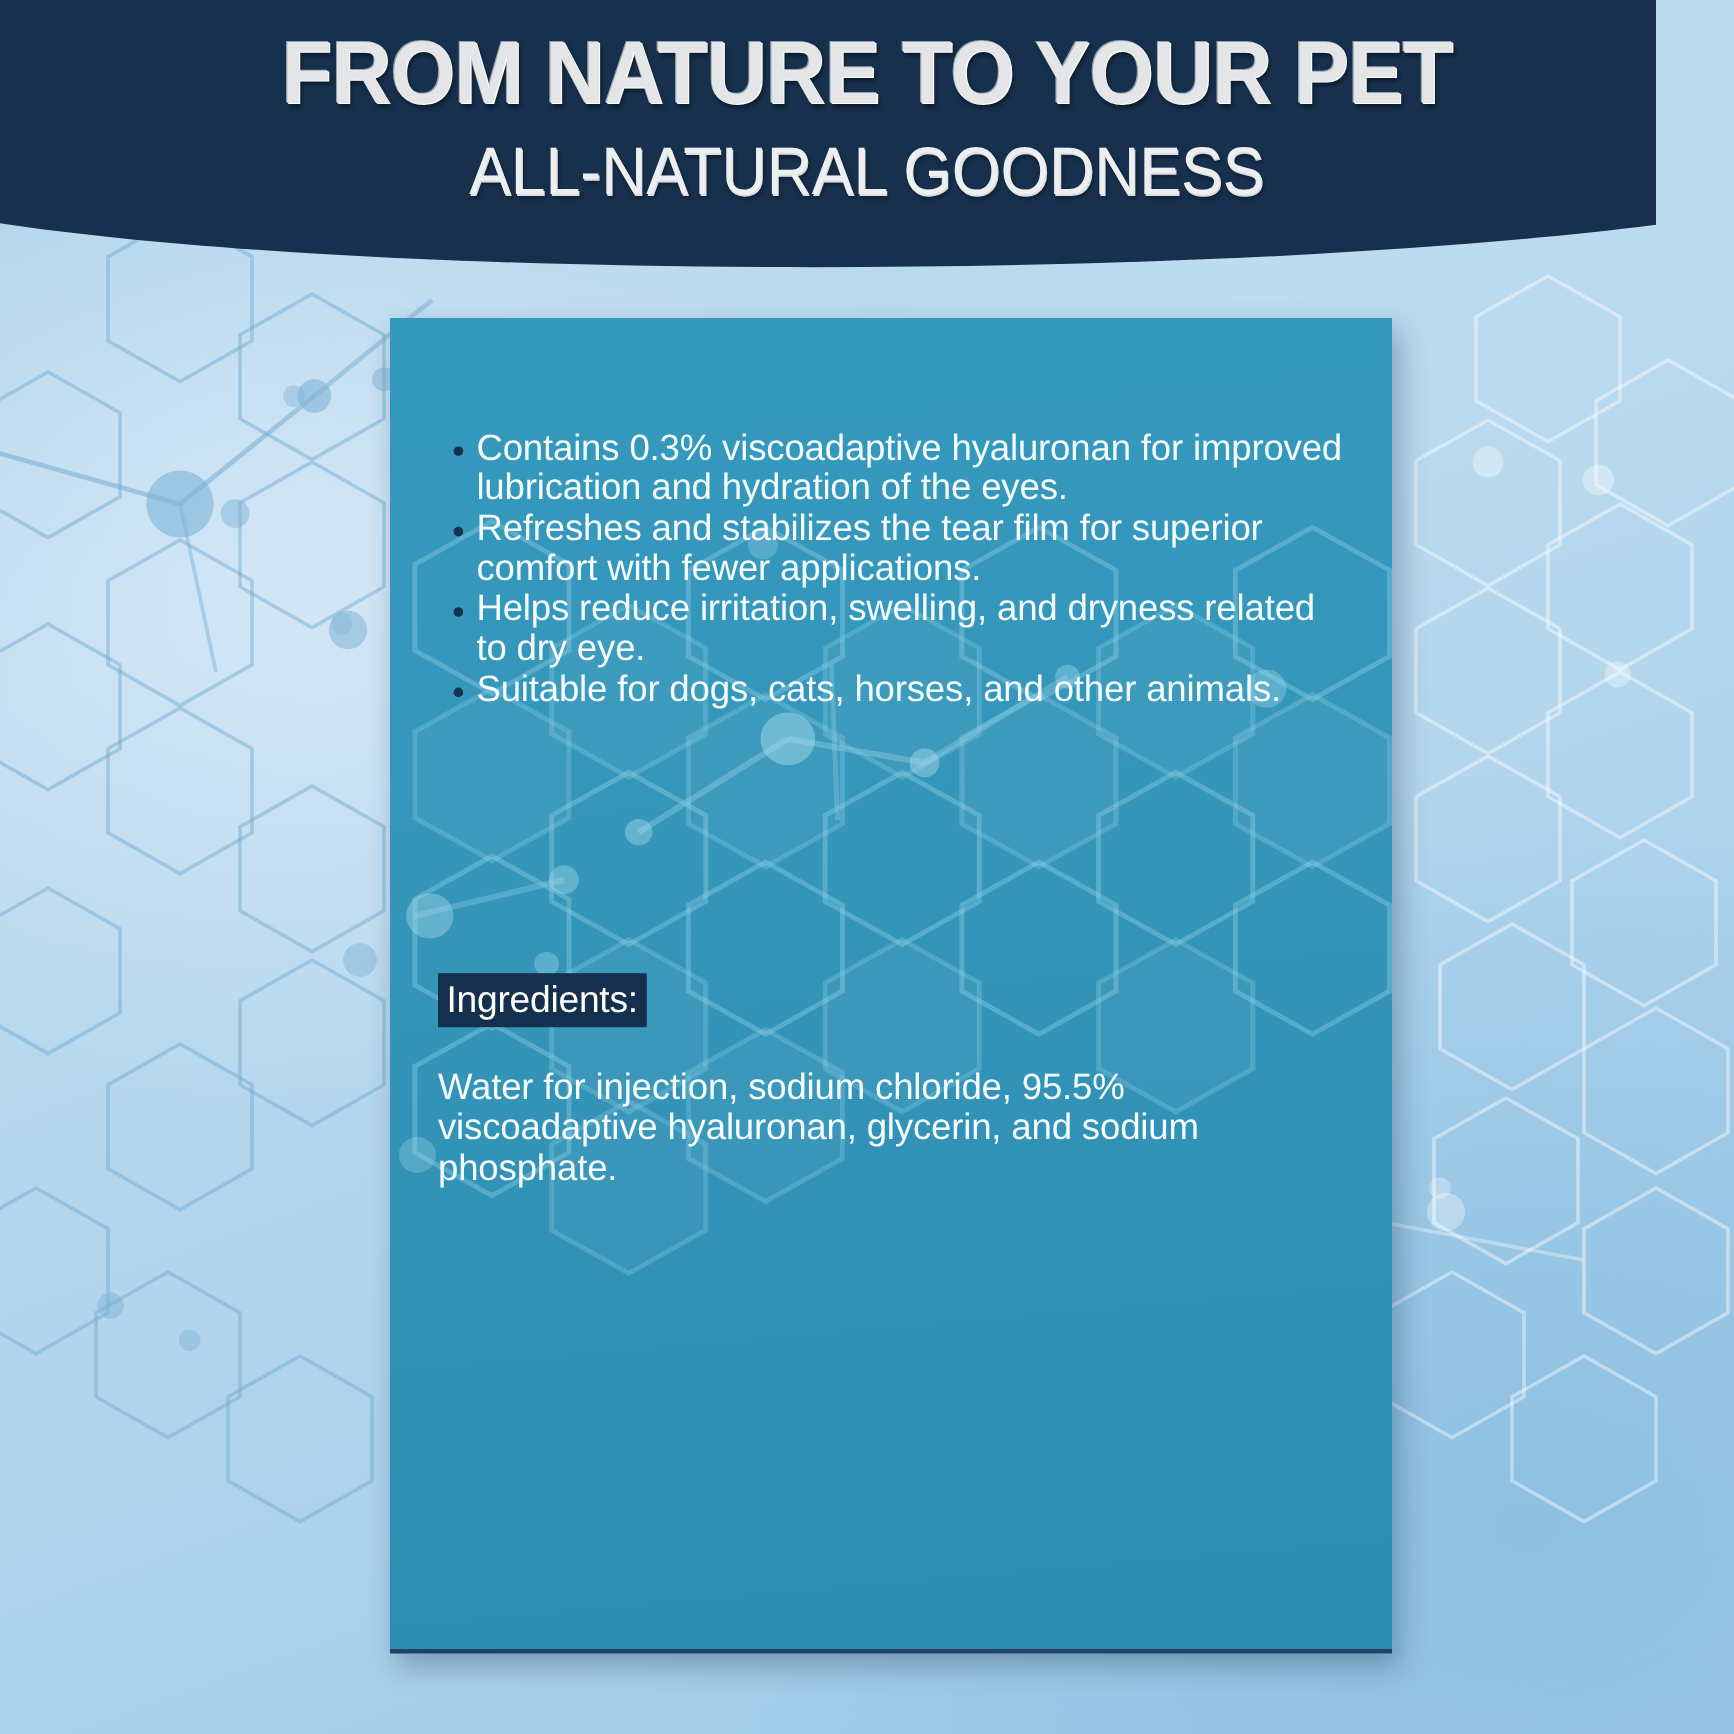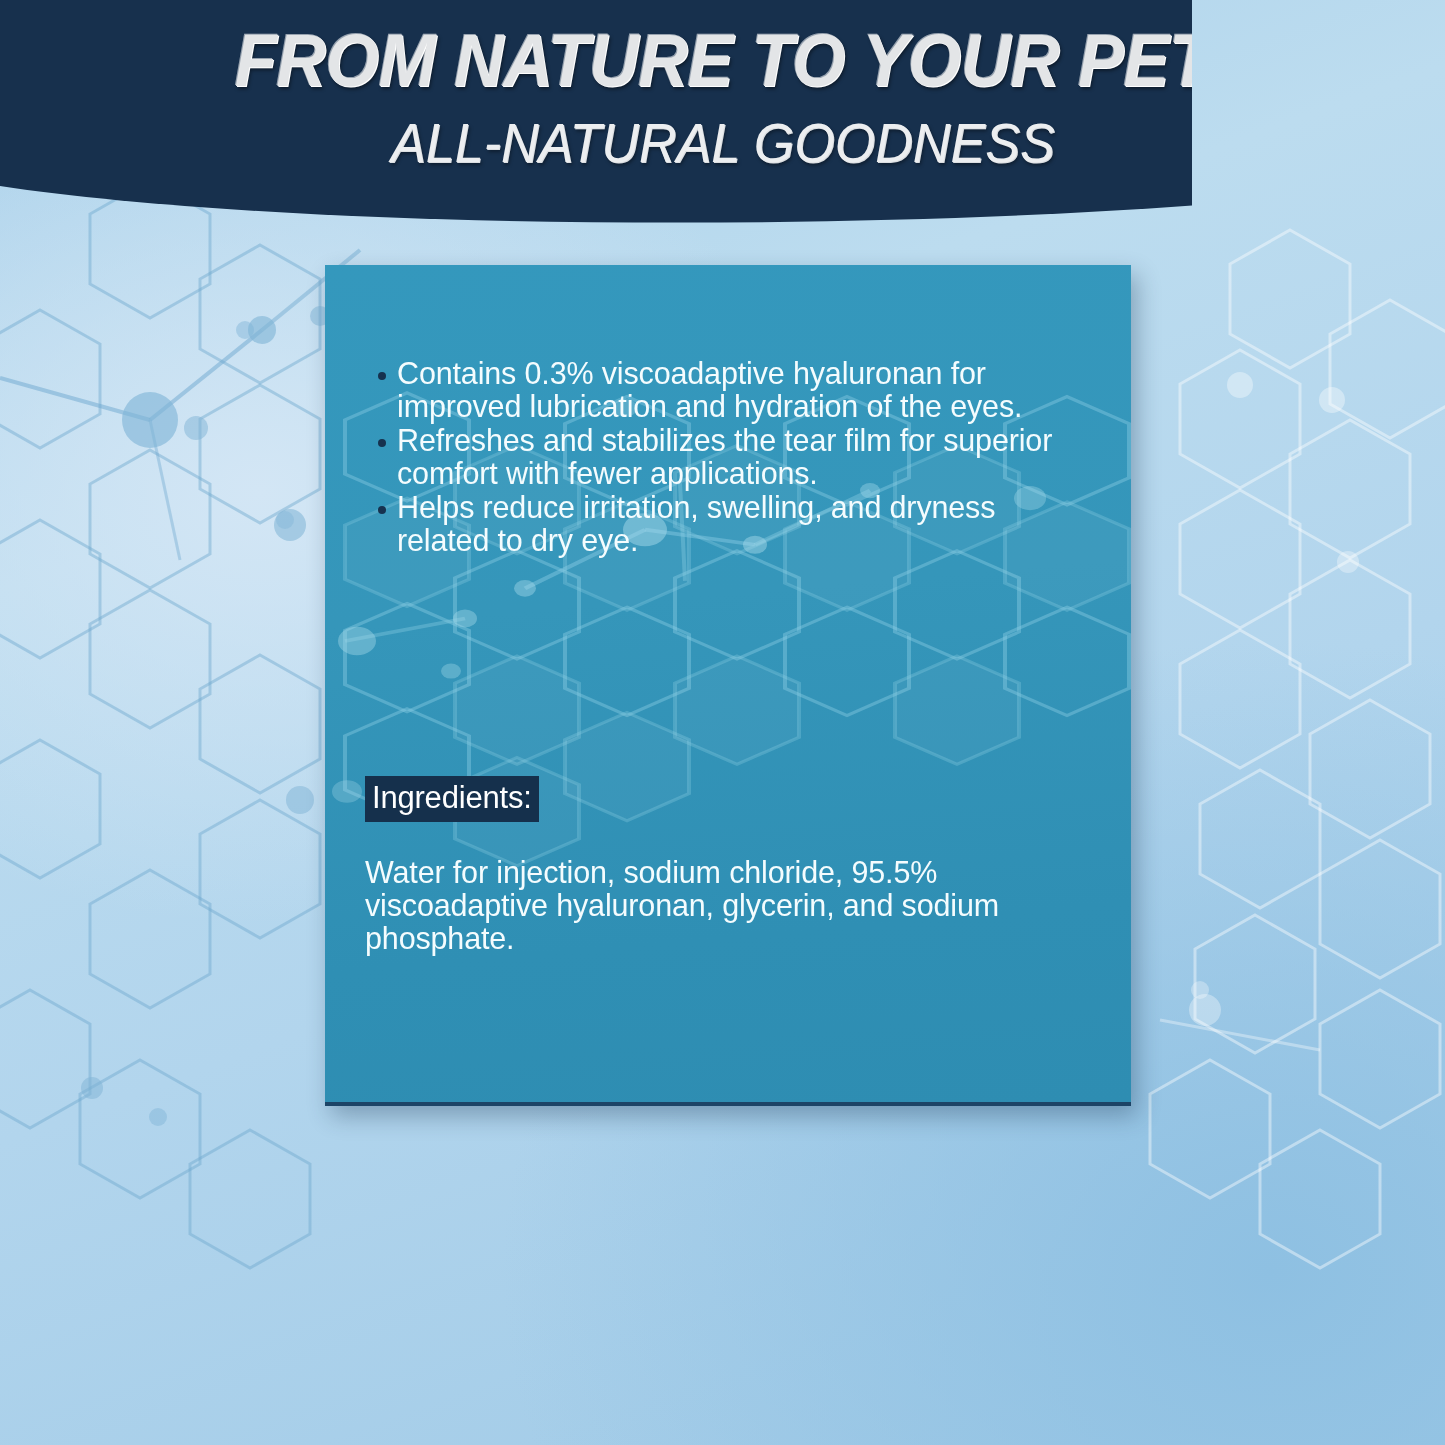--- a/index.html
+++ b/index.html
@@ -21,23 +21,22 @@
     background:
       radial-gradient(ellipse 900px 700px at 18% 34%, #d3e6f5 0%, rgba(211,230,245,0) 62%),
       radial-gradient(ellipse 1100px 900px at 88% 88%, #8ec0e2 0%, rgba(142,192,226,0) 70%),
       linear-gradient(160deg,#a9d0ea 0%, #bcdcef 30%, #b2d5ed 58%, #9ec9e6 100%);
   }
   .bg-hex{position:absolute;inset:0;}
   .bg-hex svg{width:100%;height:100%;display:block;}
 
   
   .header{
-    position:absolute;top:0;left:0;width:1192px;height:240px;
+    position:absolute;top:0;left:0;width:1380px;height:240px;
     overflow:hidden;
-    font-style:italic;
   }
   .header-shape{position:absolute;top:0;left:0;width:1445px;height:240px;}
   .header-inner{
     position:absolute;top:0;left:0;width:1445px;height:240px;
     display:flex;flex-direction:column;align-items:center;
     justify-content:flex-start;padding-top:22px;box-sizing:border-box;
   }
   .title{
     font-family:"Liberation Sans","DejaVu Sans",sans-serif;
     font-weight:700;
@@ -65,21 +64,21 @@
     line-height:1.05;
     white-space:nowrap;
     text-shadow:
        1px 1px 0 rgba(255,255,255,.85),
        2px 3px 4px rgba(0,0,0,.4);
   }
 
   
   .card-wrap{
     position:absolute;
-    left:325px;top:265px;width:806px;height:841px;
+    left:325px;top:265px;width:806px;height:1113px;padding-left:29px;
   }
   .card-shadow{
     position:absolute;inset:0;
     box-shadow:6px 10px 22px rgba(20,50,75,.33);
   }
   .card{
     position:absolute;inset:0;overflow:hidden;
     background:linear-gradient(175deg,#3498bd 0%, #3596ba 40%, #2f8fb4 78%, #2e8db2 100%);
     border-bottom:4px solid #1d4466;
     box-sizing:border-box;
@@ -289,20 +288,21 @@
           </g>
         </svg>
       </div>
 
       <div class="card-content">
 
         <ul class="bullets">
           <li>Contains 0.3% viscoadaptive hyaluronan for improved lubrication and hydration of the eyes.</li>
           <li>Refreshes and stabilizes the tear film for superior comfort with fewer applications.</li>
           <li>Helps reduce irritation, swelling, and dryness related to dry eye.</li>
+          <li>Suitable for dogs, cats, horses, and other animals.</li>
         </ul>
 
         <div class="gap-warn-head"></div>
 
 
         <div class="gap-head-body"></div>
 
 
         <div class="gap-para"></div>
 

